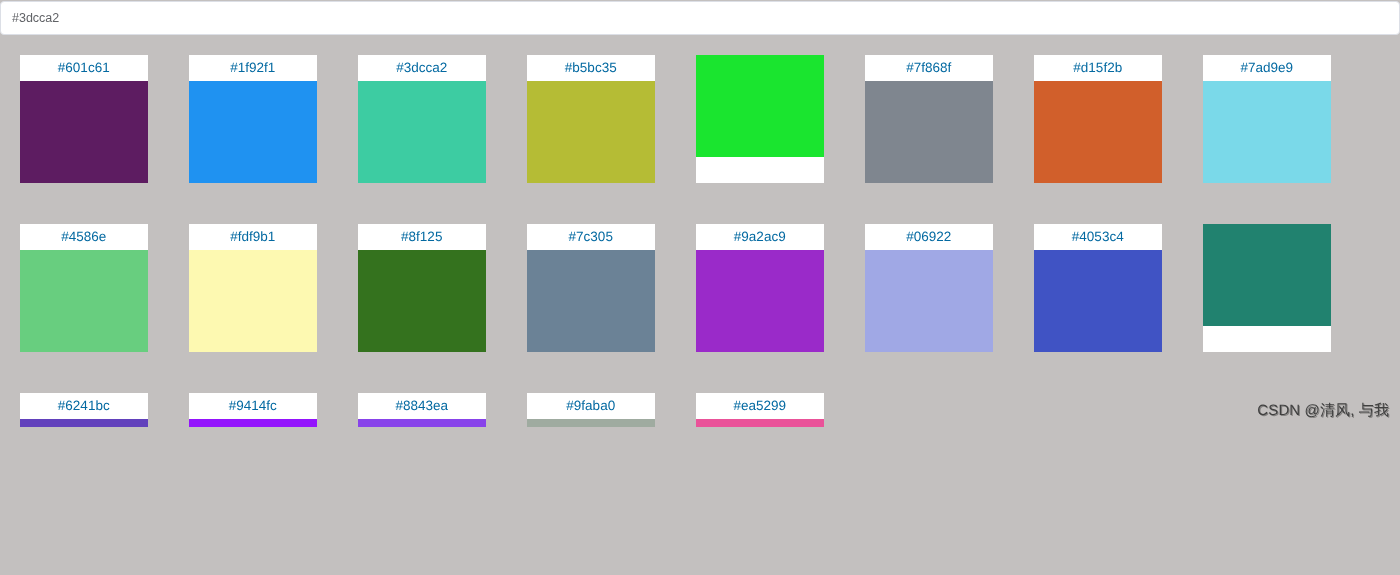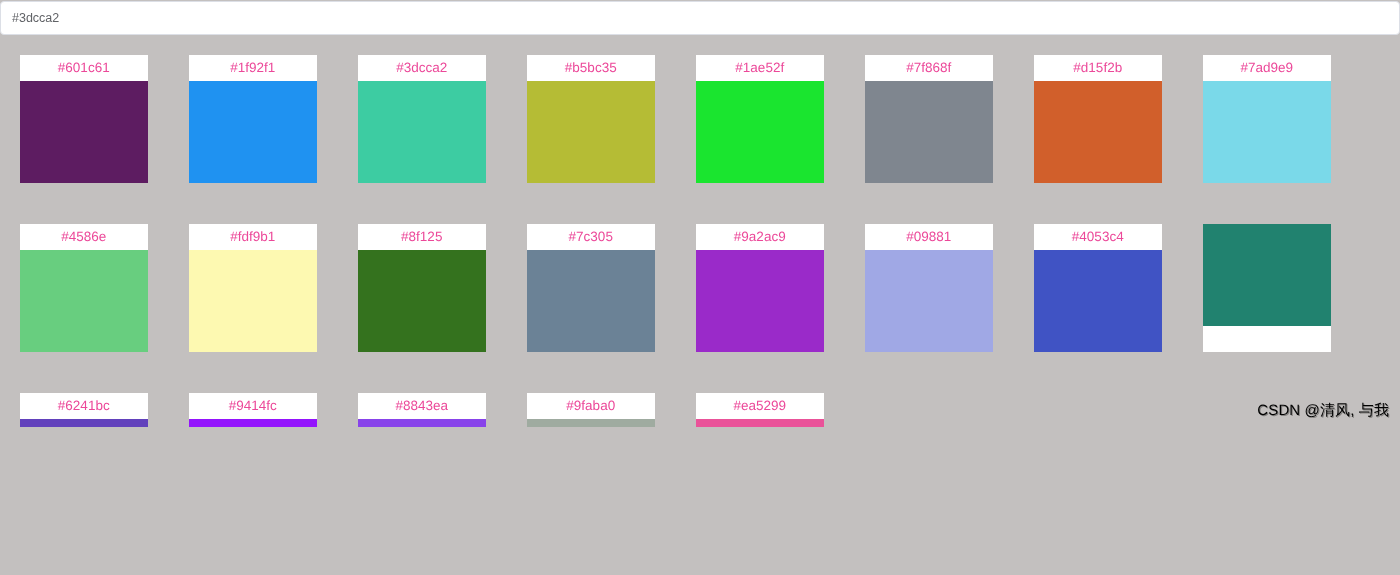--- a/index.html
+++ b/index.html
@@ -32,41 +32,41 @@
   .grid{
     position:absolute;left:20px;top:55px;width:1311px;
     display:grid;
     grid-template-columns:repeat(8,127.5px);
     column-gap:41.5px;
     row-gap:41px;
   }
   .card{width:127.5px;height:128px;background:#fff;overflow:hidden;}
   .card-head{
     height:26px;line-height:26px;text-align:center;
-    font-size:13.5px;color:#ec4899;background:#fff;
+    font-size:13.5px;color:#0369a1;background:#fff;
     white-space:nowrap;overflow:hidden;
   }
   .card-body{height:102px;width:127.5px;}
 
   
   .btn-row{position:absolute;left:20px;top:541px;width:1380px;text-align:center;}
   .btn-primary{
     display:inline-block;box-sizing:border-box;
     background:#409eff;border:6px solid #7f1d1d;color:#fff;
     border-radius:4px;
     padding:0 15px;
     font-size:12.5px;line-height:35px;height:34px;
     font-family:"Liberation Sans", sans-serif;
     cursor:pointer;white-space:nowrap;
   }
 
   
   .watermark{
     position:absolute;right:11px;bottom:6px;
-    color:#000000;
+    color:#404040;
     font-size:15px;letter-spacing:.12px;
     text-shadow:1px 1px 0 rgba(80,78,76,.55);
     font-family:"Liberation Sans", sans-serif;
     white-space:nowrap;user-select:none;
   }
 </style>
 </head>
 <body>
 
 <div class="page">
@@ -86,21 +86,20 @@
       </div>
       <div class="card">
         <div class="card-head">#3dcca2</div>
         <div class="card-body" style="background: rgb(61, 204, 162);"></div>
       </div>
       <div class="card">
         <div class="card-head">#b5bc35</div>
         <div class="card-body" style="background: rgb(181, 188, 53);"></div>
       </div>
       <div class="card">
-        <div class="card-head">#1ae52f</div>
         <div class="card-body" style="background: rgb(26, 229, 47);"></div>
       </div>
       <div class="card">
         <div class="card-head">#7f868f</div>
         <div class="card-body" style="background: rgb(127, 134, 143);"></div>
       </div>
       <div class="card">
         <div class="card-head">#d15f2b</div>
         <div class="card-body" style="background: rgb(209, 95, 43);"></div>
       </div>
@@ -122,21 +121,21 @@
       </div>
       <div class="card">
         <div class="card-head">#7c305</div>
         <div class="card-body" style="background: rgb(107, 130, 150);"></div>
       </div>
       <div class="card">
         <div class="card-head">#9a2ac9</div>
         <div class="card-body" style="background: rgb(154, 42, 201);"></div>
       </div>
       <div class="card">
-        <div class="card-head">#09881</div>
+        <div class="card-head">#06922</div>
         <div class="card-body" style="background: rgb(160, 168, 229);"></div>
       </div>
       <div class="card">
         <div class="card-head">#4053c4</div>
         <div class="card-body" style="background: rgb(64, 83, 196);"></div>
       </div>
       <div class="card">
         <div class="card-body" style="background: rgb(33, 130, 111);"></div>
       </div>
       <div class="card">

